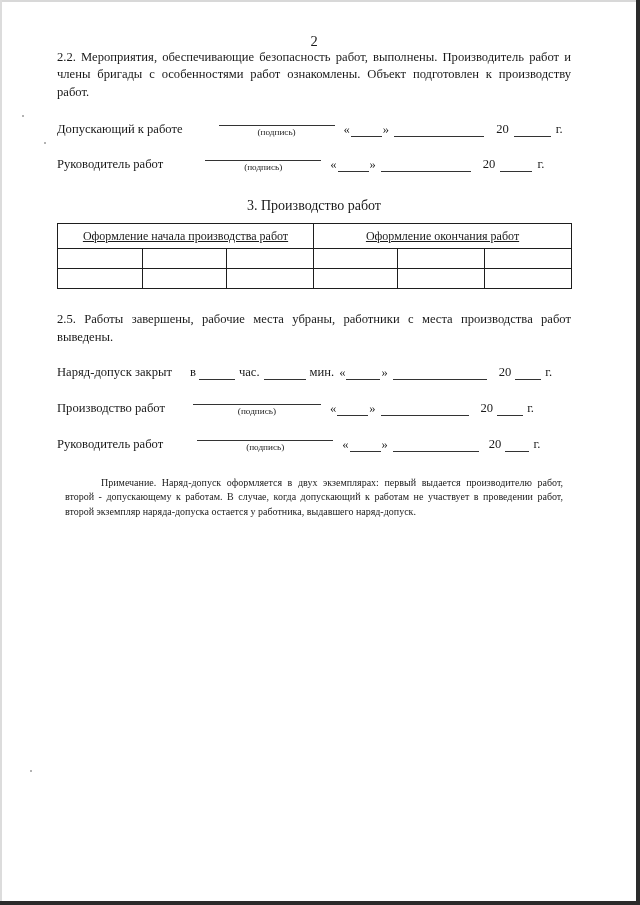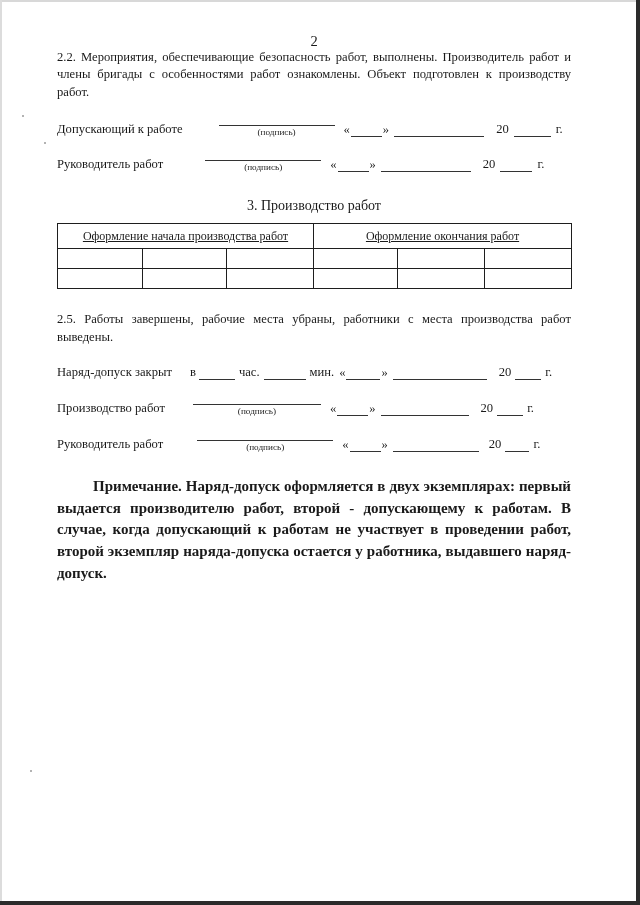--- a/index.html
+++ b/index.html
@@ -125,26 +125,25 @@
     line-height: 1.18;
     text-align: center;
     vertical-align: middle;
     padding: 2px 2px;
   }
   table.daily tr.group-row td { height: 20px; font-size: 12px; }
   table.daily tr.head-row td { height: 48px; }
   table.daily tr.blank-row td { height: 15px; }
 
   .note {
-    font-size: 15px;
+    font-size: 10px;
     line-height: 1.45;
     text-align: justify;
-    margin: 0;
+    margin: 8px;
     text-indent: 36px;
-    font-weight: bold;
   }
   .note-wrap { margin-top: 24px; }
 </style>
 </head>
 <body>
 
 <div class="page">
 
   <div class="scan-edge-top"></div>
   <div class="scan-edge-left"></div>

